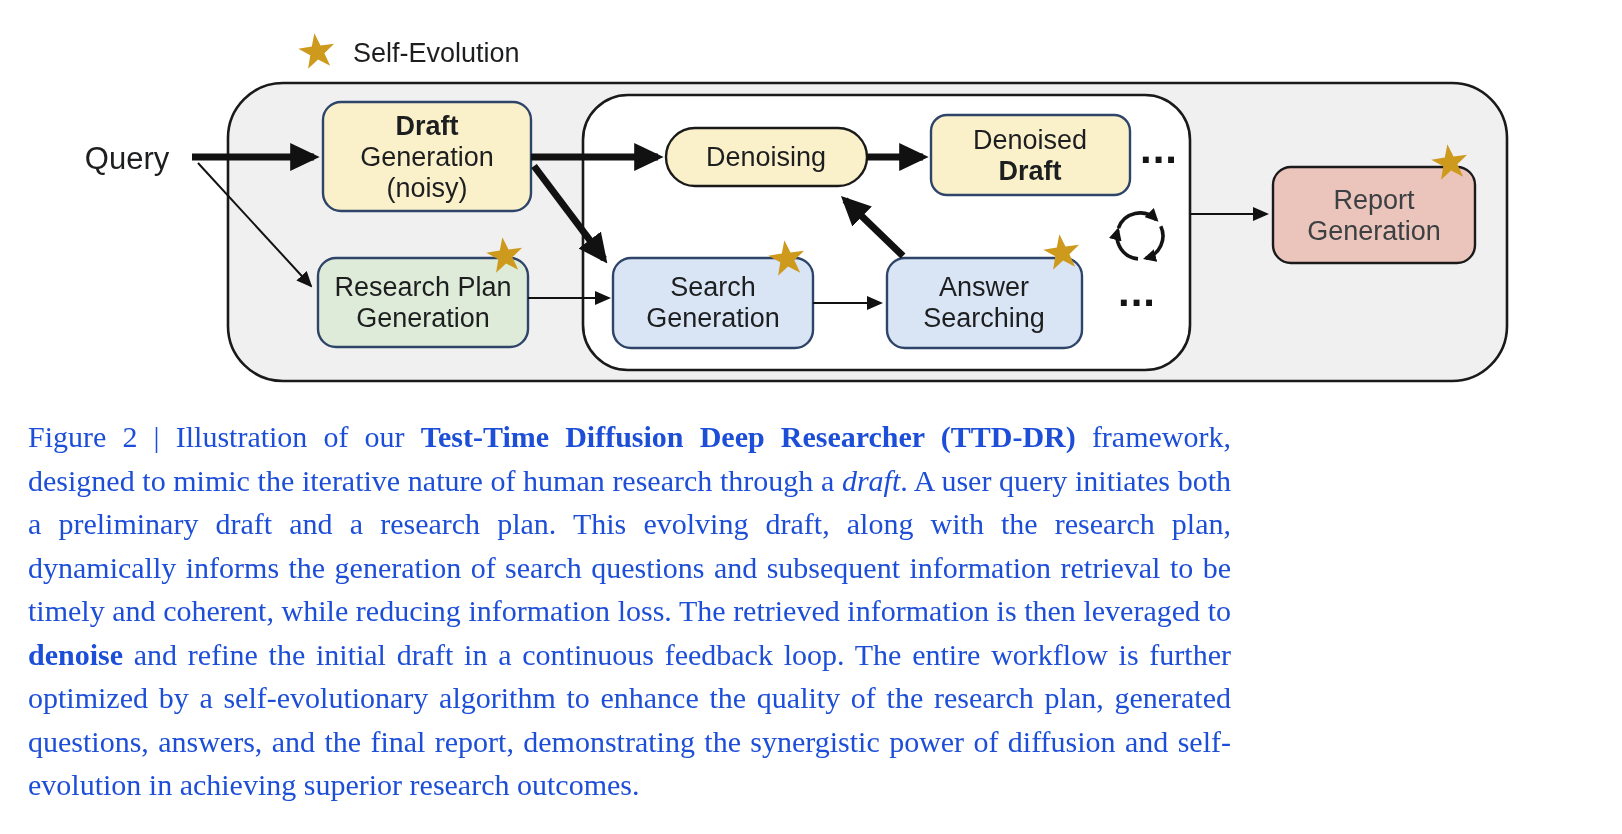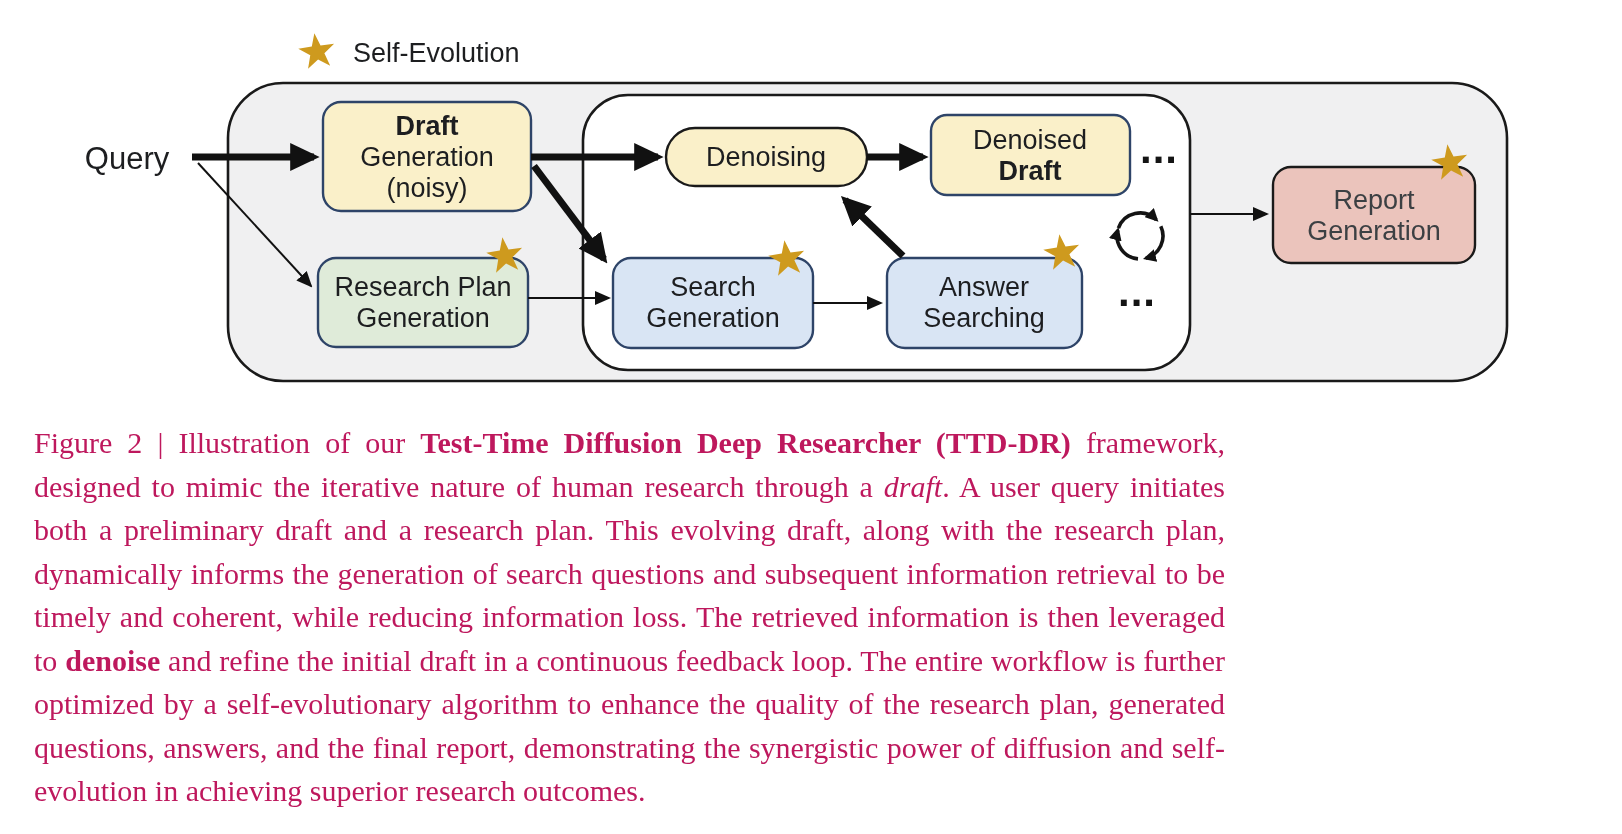--- a/index.html
+++ b/index.html
@@ -15,23 +15,23 @@
   .dots{font-family:"Liberation Sans",sans-serif;font-weight:bold;font-size:42px;fill:#141414;letter-spacing:1px;}
   .shape{stroke-width:2.4px;}
   .container-shape{stroke-width:2.6px;}
   .arrow-thick{stroke:#111111;stroke-width:7px;fill:none;}
   .arrow-thin{stroke:#111111;stroke-width:2px;fill:none;}
   .cycle-arc{stroke:#141414;stroke-width:3.6px;fill:none;}
   .mk{fill:#111111;}
   
   .caption{
     font-family:"Liberation Serif","DejaVu Serif",serif;
-    font-size:30px;line-height:43.5px;color:#be185d;
+    font-size:30px;line-height:43.5px;color:#1d4ed8;
     text-align:justify;
-    padding:5px 86px 0 18px;margin:16px;
+    padding:5px 86px 0 18px;margin:10px;
   }
   .seg-b{font-weight:bold;}
   .seg-i{font-style:italic;}
 </style>
 </head>
 <body>
 
 <div class="figure-wrap">
 
 <svg width="1622" height="400" viewBox="0 0 1622 400" xmlns="http://www.w3.org/2000/svg">

